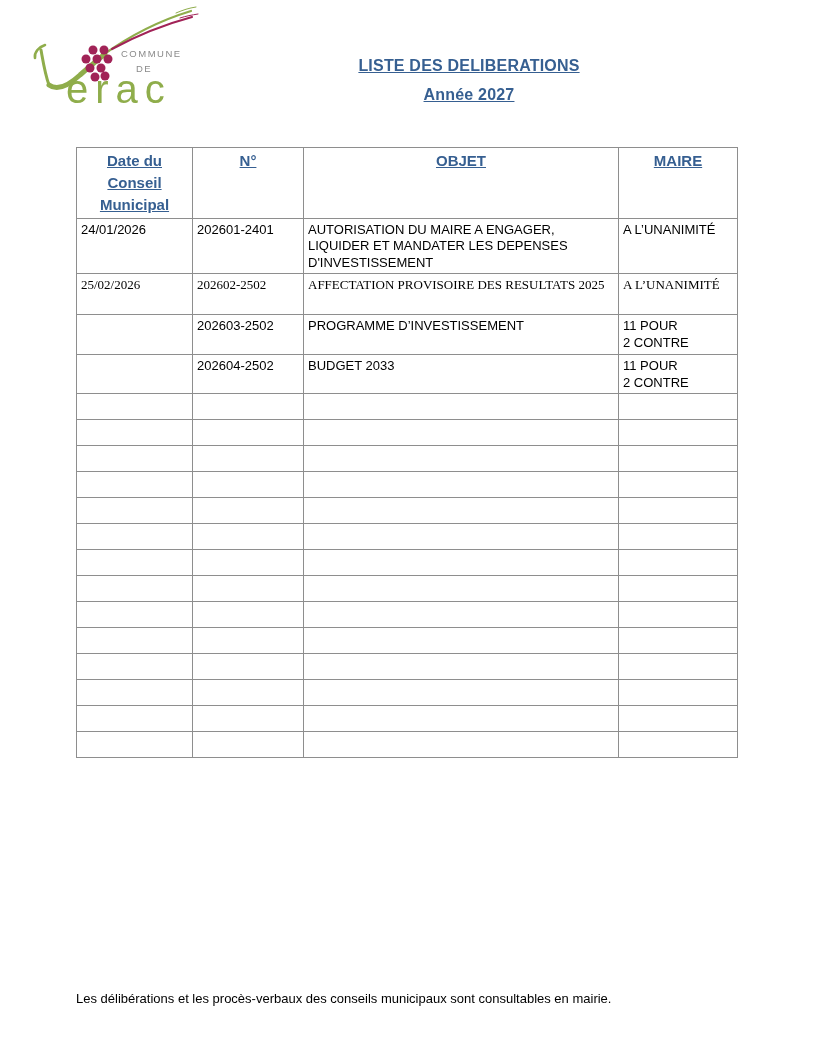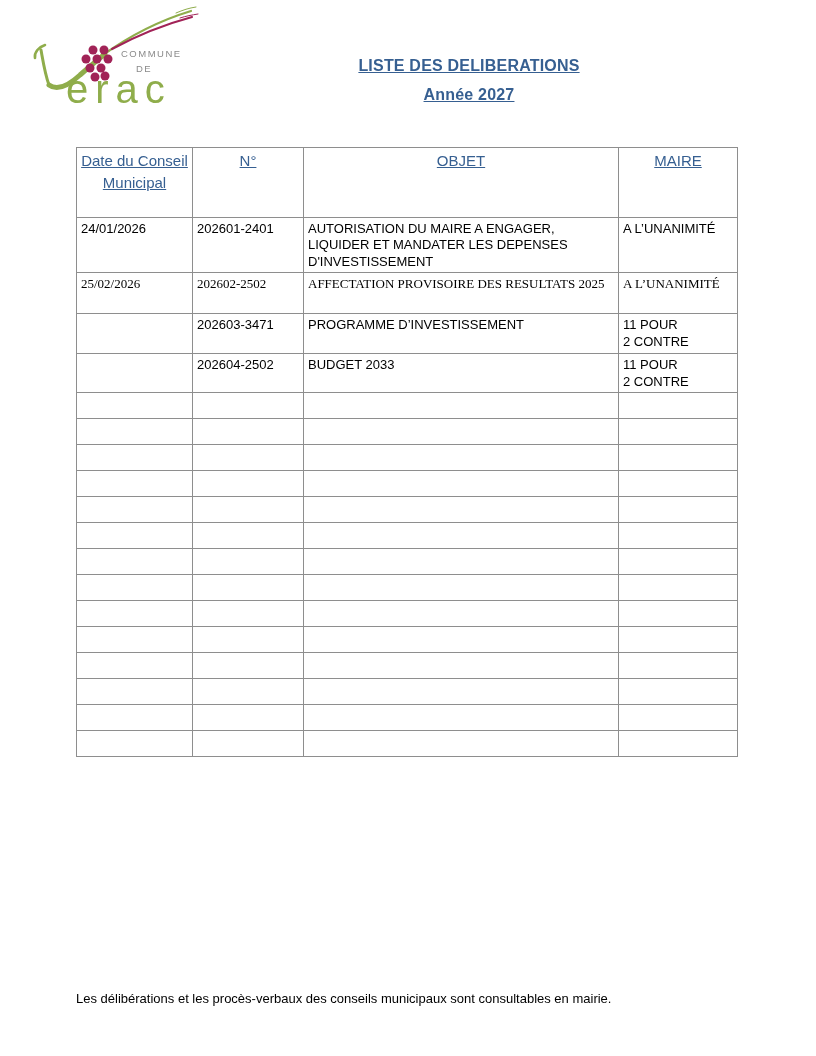--- a/index.html
+++ b/index.html
@@ -54,21 +54,21 @@
     vertical-align: top;
     overflow: hidden;
   }
   table.delib col.c0 { width: 116px; }
   table.delib col.c1 { width: 111px; }
   table.delib col.c2 { width: 315px; }
   table.delib col.c3 { width: 119px; }
   table.delib th {
     height: 70px;
     font-size: 15px;
-    font-weight: normal;
+    font-weight: bold;
     color: #365F91;
     text-decoration: underline;
     text-align: center;
     line-height: 22px;
     padding: 2px 4px;
   }
   table.delib td {
     font-size: 13px;
     line-height: 16.4px;
     padding: 3px 4px 2px 4px;
@@ -157,21 +157,21 @@
         <td>A L’UNANIMITÉ</td>
       </tr>
       <tr class="r1">
         <td>25/02/2026</td>
         <td>202602-2502</td>
         <td>AFFECTATION PROVISOIRE DES RESULTATS 2025</td>
         <td>A L’UNANIMITÉ</td>
       </tr>
       <tr class="r2">
         <td></td>
-        <td>202603-3471</td>
+        <td>202603-2502</td>
         <td>PROGRAMME D’INVESTISSEMENT</td>
         <td>11 POUR
 2 CONTRE</td>
       </tr>
       <tr class="r3">
         <td></td>
         <td>202604-2502</td>
         <td>BUDGET 2033</td>
         <td>11 POUR
 2 CONTRE</td>

